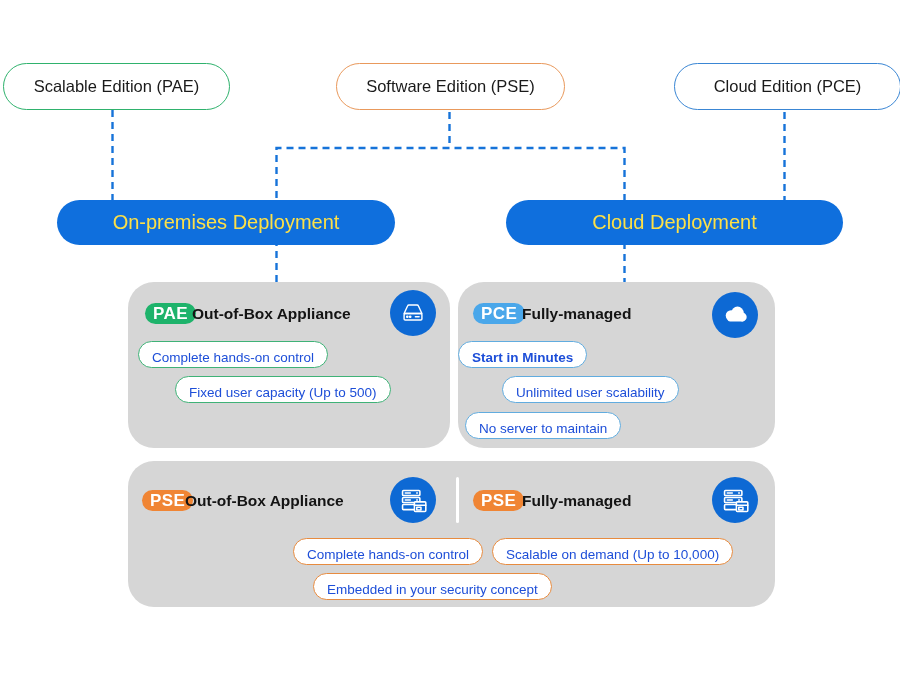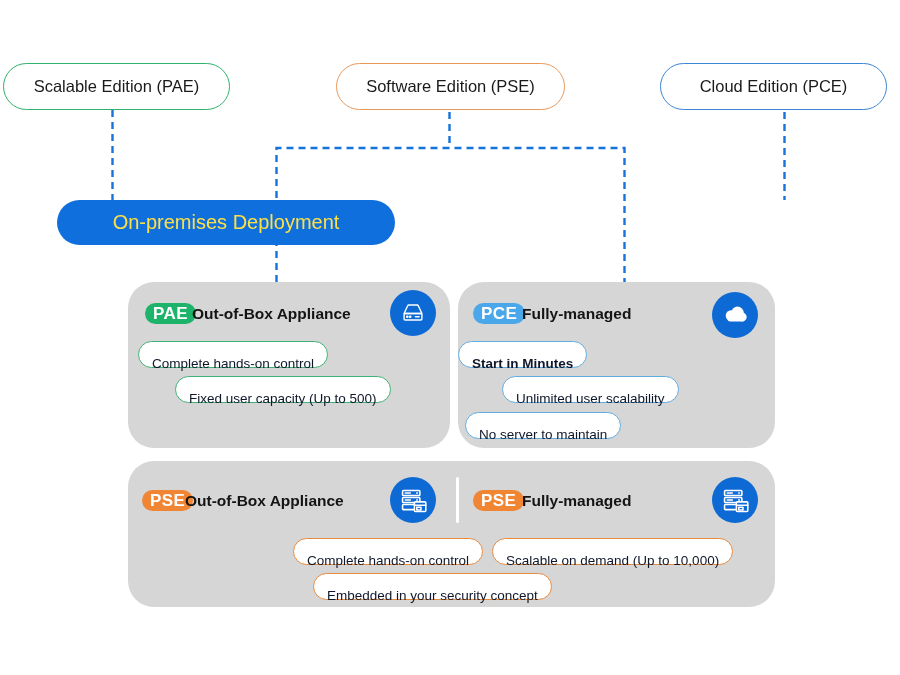--- a/index.html
+++ b/index.html
@@ -10,21 +10,21 @@
   .connectors{position:absolute;left:0;top:0;z-index:0;pointer-events:none;}
 
   
   .epill{
     position:absolute;top:63px;height:47px;border-radius:24px;background:#fff;
     display:flex;align-items:center;justify-content:center;
     font-size:16.5px;color:#1a1a1a;z-index:2;box-sizing:border-box;white-space:nowrap;
   }
   .e0{left:3px;width:227px;border:1.6px solid #2fb26d;}
   .e1{left:336px;width:229px;border:1.6px solid #e9995c;}
-  .e2{left:660px;width:227px;border:1.6px solid #3a86d4;align-items:center;}
+  .e2{left:674px;width:227px;border:1.6px solid #3a86d4;align-items:center;}
 
   
   .dpill{
     position:absolute;top:200px;height:45px;border-radius:22.5px;background:#0f6fdd;
     color:#fde047;display:flex;align-items:center;justify-content:center;
     font-size:20px;font-weight:500;z-index:2;white-space:nowrap;
   }
   .d0{left:57px;width:338px;}
   .d1{left:506px;width:337px;}
 
@@ -44,21 +44,21 @@
 
   .card-title{position:absolute;font-weight:bold;font-size:15.5px;color:#141414;white-space:nowrap;}
 
   .icon-circle{
     position:absolute;width:46px;height:46px;border-radius:50%;background:#0d69d4;
     display:flex;align-items:center;justify-content:center;
   }
 
   .fpill{
     position:absolute;height:27px;line-height:24px;box-sizing:border-box;background:#fff;
-    border-radius:14px;padding:10px 13px;font-size:13.5px;color:#0f172a;white-space:nowrap;
+    border-radius:14px;padding:4px 13px;font-size:13.5px;color:#1d4ed8;white-space:nowrap;
   }
   .fpill.green{border:1.5px solid #3fb277;}
   .fpill.sky{border:1.5px solid #61acdf;}
   .fpill.orange{border:1.5px solid #e78b3f;}
 
   
   .bA{left:17px;top:21px;} .tA{left:64px;top:23px;} .iA{left:262px;top:8px;}
   .fA0{left:10px;top:59px;} .fA1{left:47px;top:94px;} .fA2{left:12px;top:130px;}
 
   
@@ -90,20 +90,23 @@
   </div>
   <div class="epill e1">
     <span>Software Edition (PSE)</span>
   </div>
   <div class="epill e2">
     <span>Cloud Edition (PCE)</span>
   </div>
 
   <div class="dpill d0">
     <span>On-premises Deployment</span>
+  </div>
+  <div class="dpill d1">
+    <span>Cloud Deployment</span>
   </div>
 
   <div class="card cardA">
     <span class="badge green bA">PAE</span>
     <span class="card-title tA">Out-of-Box Appliance</span>
     <div class="icon-circle iA">
       <svg width="30" height="30" viewBox="0 0 32 32" fill="none" stroke="#fff" stroke-width="1.5" stroke-linejoin="round" stroke-linecap="round">
         <path d="M10.2 8.6 Q10.6 7.5 11.7 7.5 H20.3 Q21.4 7.5 21.8 8.6 L25.5 16.5 H6.5 Z"></path>
         <rect x="6.5" y="16.5" width="19" height="7" rx="1.2"></rect>
         <circle cx="9.9" cy="20" r="0.7" fill="#fff"></circle>

